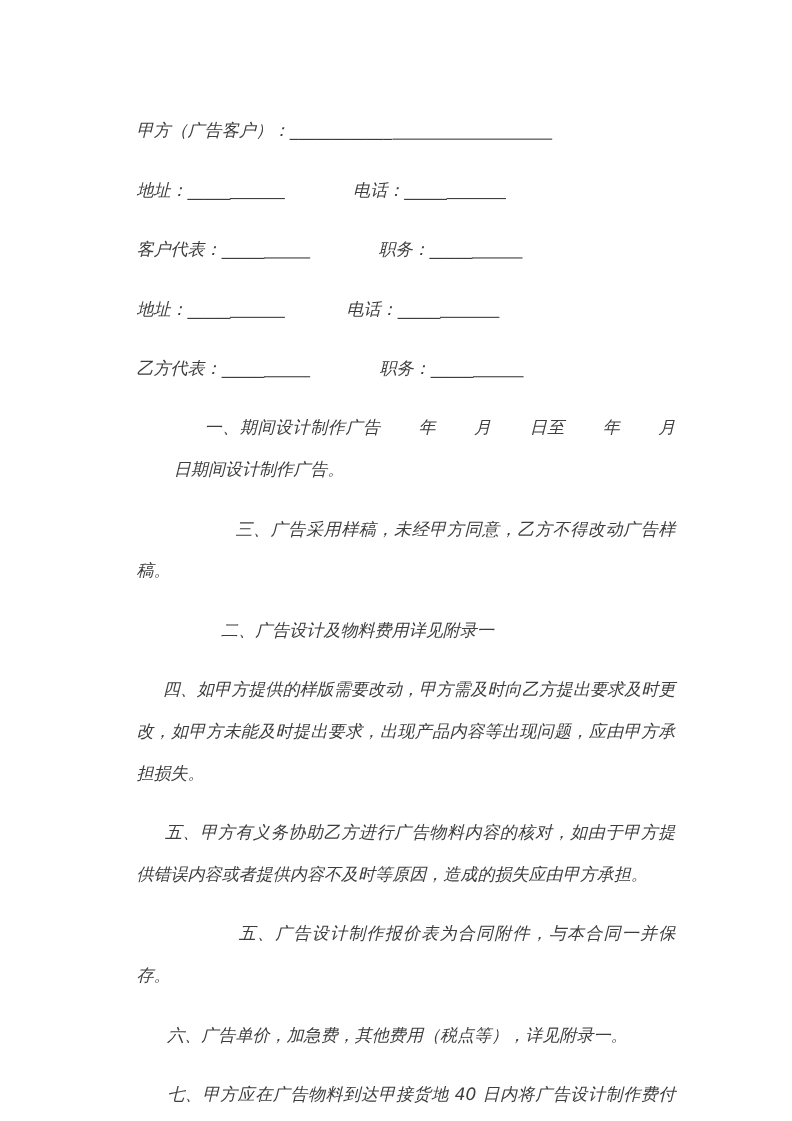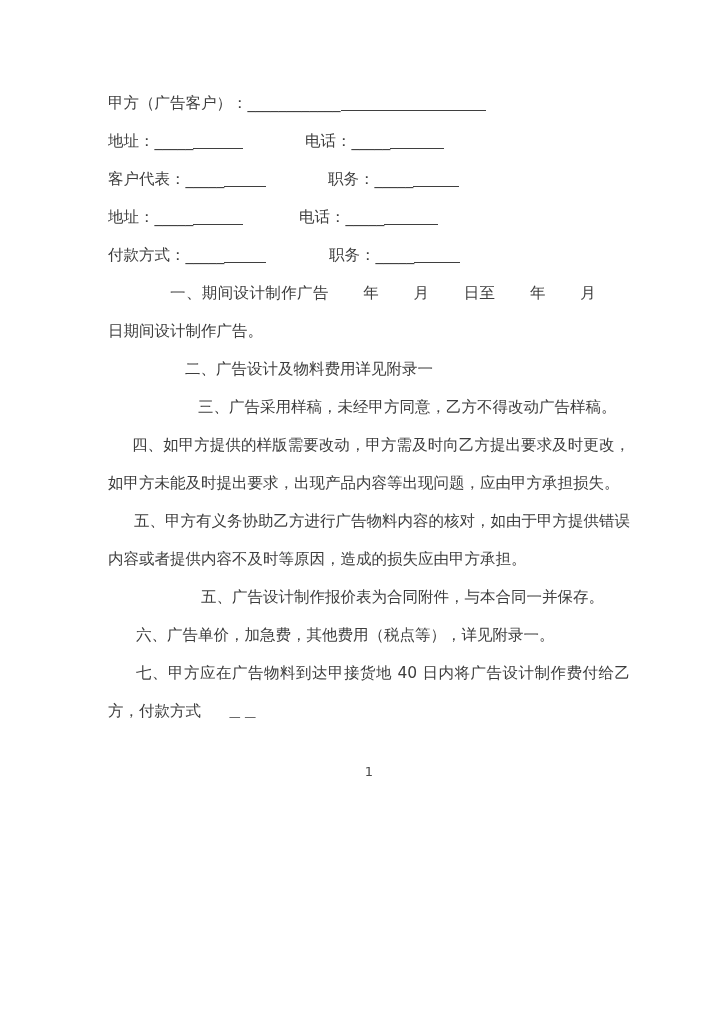--- a/index.html
+++ b/index.html
@@ -2,21 +2,21 @@
 <html><head>
 <meta charset="utf-8">
 <style>
   html,body{margin:0;padding:0;}
   body{
     width:720px;height:1019px;background:#ffffff;overflow:hidden;
     font-family:"DejaVu Sans",sans-serif;
     font-size:15.5px;color:#3d3d3d;
   }
   .doc{padding:84px 90px 0 108px;}
-  p.ln{margin:0;line-height:38px;text-align:justify;}
+  p.ln{margin:16px;line-height:38px;text-align:justify;font-style:italic;}
   .mt16{margin-top:16px}
   .mt4{margin-top:4px}
   .mt2{margin-top:2px}
   .row{position:relative;}
   .abs{position:absolute;top:0;white-space:nowrap;}
   .p197{left:197px}
   .p191{left:191px}
   .p220{left:220px}
   .p221{left:221px}
   .ind92{text-indent:92px}
@@ -42,28 +42,28 @@
 
   <p class="ln"><span>甲方（广告客户）：</span><span class="dash">____________</span><span class="solid w145"></span></p>
 
   <p class="ln row mt16"><span><span>地址：</span><span class="dash">_____</span><span class="solid w50"></span></span><span class="abs p197"><span>电话：</span><span class="dash">_____</span><span class="solid w54"></span></span></p>
 
   <p class="ln row"><span><span>客户代表：</span><span class="dash">_____</span><span class="solid w42"></span></span><span class="abs p220"><span>职务：</span><span class="dash">_____</span><span class="solid w46"></span></span></p>
 
 
   <p class="ln row"><span><span>地址：</span><span class="dash">_____</span><span class="solid w50"></span></span><span class="abs p191"><span>电话：</span><span class="dash">_____</span><span class="solid w54"></span></span></p>
 
-  <p class="ln row"><span><span>付款方式：</span><span class="dash">_____</span><span class="solid w42"></span></span><span class="abs p221"><span>职务：</span><span class="dash">_____</span><span class="solid w46"></span></span></p>
+  <p class="ln row"><span><span>乙方代表：</span><span class="dash">_____</span><span class="solid w42"></span></span><span class="abs p221"><span>职务：</span><span class="dash">_____</span><span class="solid w46"></span></span></p>
 
 
   <p class="ln ind62"><span>一、期间设计制作广告</span><span class="b34">_____</span><span>年</span><span class="b34">_____</span><span>月</span><span class="b34">_____</span><span>日至</span><span class="b34">_____</span><span>年</span><span class="b34">_____</span><span>月</span><span class="b34">_____</span><span>日</span><span>期间设计制作广告。</span></p>
 
+  <p class="ln ind90">三、广告采用样稿，未经甲方同意，乙方不得改动广告样稿。</p>
+
   <p class="ln ind77">二、广告设计及物料费用详见附录一</p>
-
-  <p class="ln ind90">三、广告采用样稿，未经甲方同意，乙方不得改动广告样稿。</p>
 
   <p class="ln ind24">四、如甲方提供的样版需要改动，甲方需及时向乙方提出要求及时更改，如甲方未能及时提出要求，出现产品内容等出现问题，应由甲方承担损失。</p>
 
   <p class="ln ind26">五、甲方有义务协助乙方进行广告物料内容的核对，如由于甲方提供错误内容或者提供内容不及时等原因，造成的损失应由甲方承担。</p>
 
   <p class="ln ind93">五、广告设计制作报价表为合同附件，与本合同一并保存。</p>
 
   <p class="ln ind28">六、广告单价，加急费，其他费用（税点等），详见附录一。</p>
 
   <p class="ln ind28"><span>七、甲方应在广告物料到达甲接货地 40 日内将广告设计制作费付给乙方，付款方式</span><span class="sp26"></span><span>＿＿</span></p>

